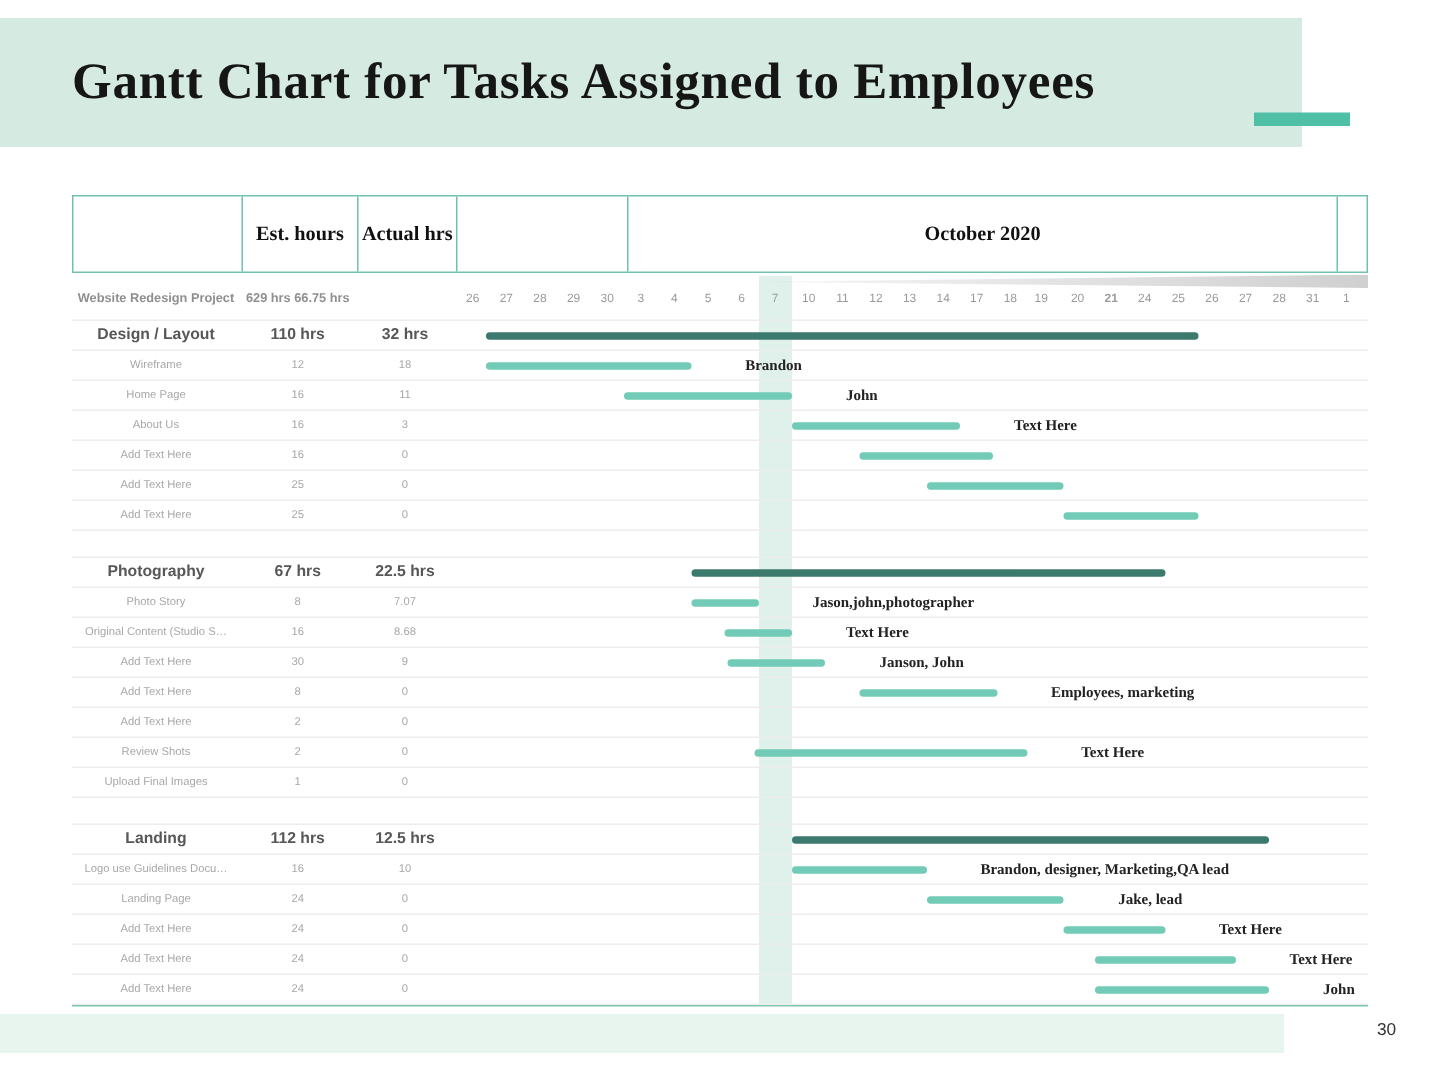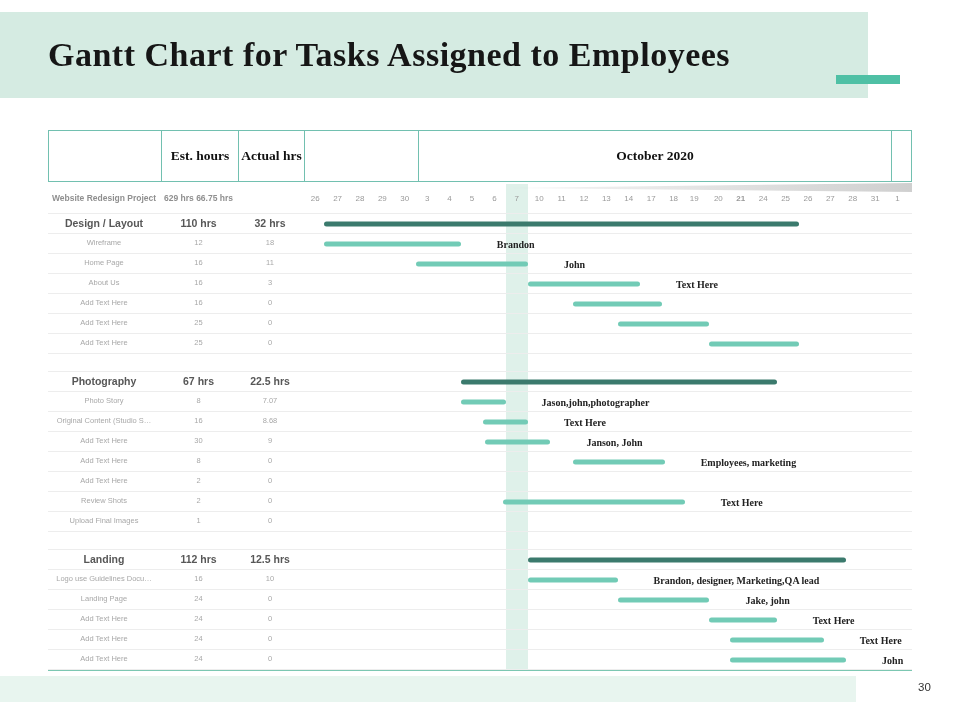--- a/index.html
+++ b/index.html
@@ -259,21 +259,21 @@
           <div class="bar" style="left: 225px; width: 89.6px;"></div>
           <div class="bar-label" style="left: 324.6px;">Brandon, designer, Marketing,QA lead</div>
         </div>
       </div>
       <div class="row">
         <div class="cell c-name">Landing Page</div>
         <div class="cell c-est">24</div>
         <div class="cell c-act">0</div>
         <div class="c-chart">
           <div class="bar" style="left: 314.6px; width: 91.84px;"></div>
-          <div class="bar-label" style="left: 416.44px;">Jake, john</div>
+          <div class="bar-label" style="left: 416.44px;">Jake, lead</div>
         </div>
       </div>
       <div class="row">
         <div class="cell c-name">Add Text Here</div>
         <div class="cell c-est">24</div>
         <div class="cell c-act">0</div>
         <div class="c-chart">
           <div class="bar" style="left: 406.44px; width: 67.2px;"></div>
           <div class="bar-label" style="left: 483.64px;">Text Here</div>
         </div>

